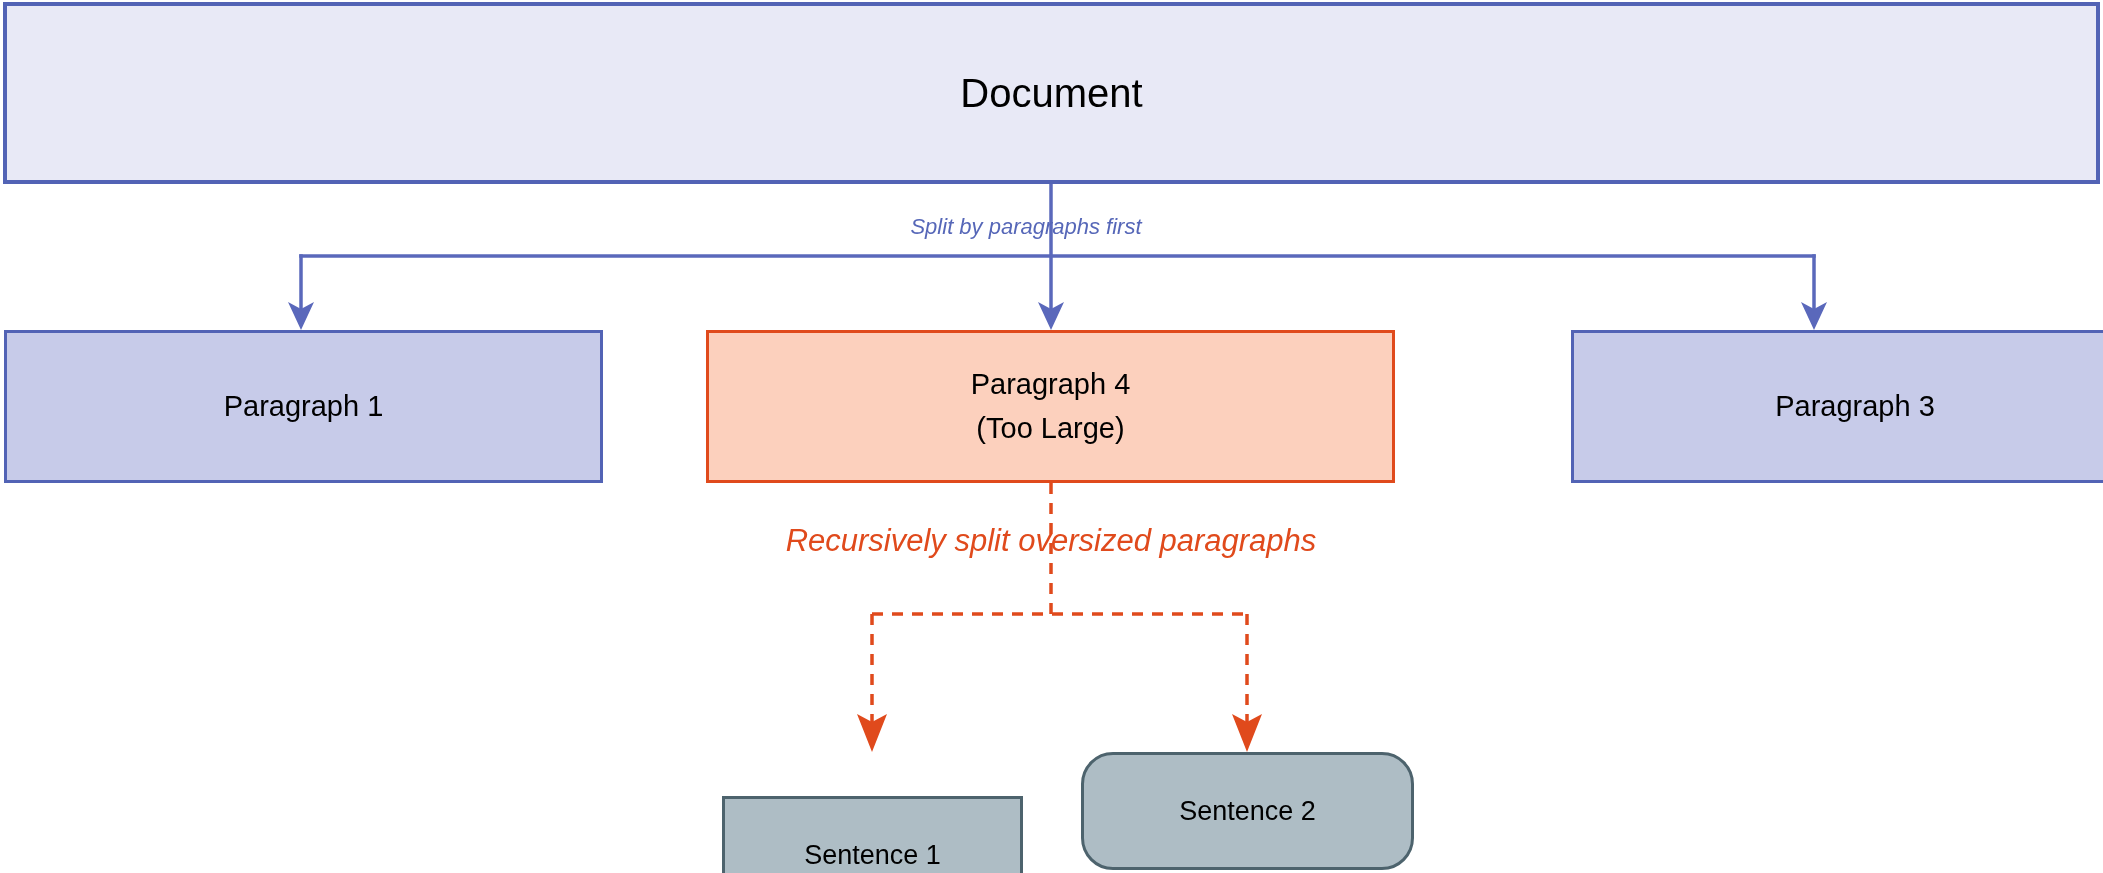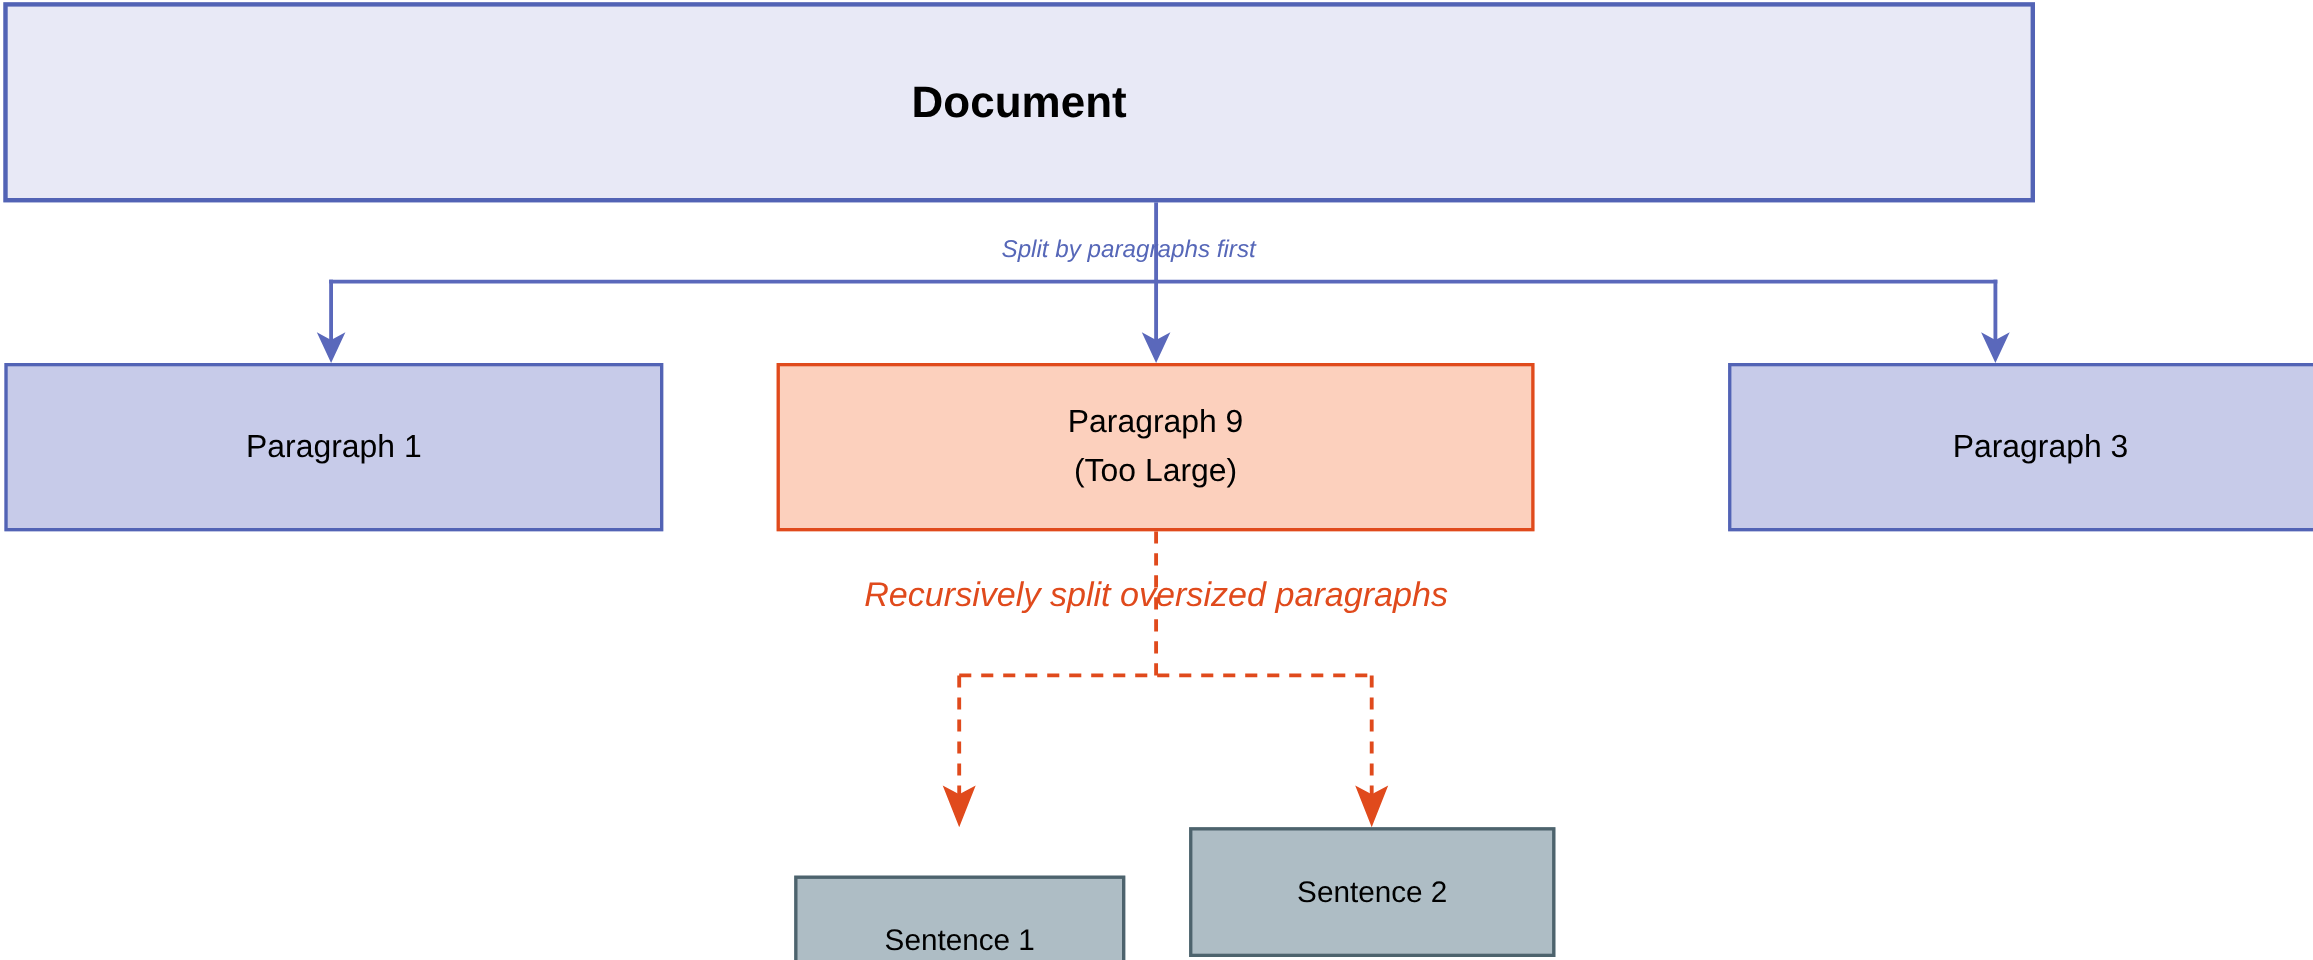--- a/index.html
+++ b/index.html
@@ -54,40 +54,40 @@
     align-items: center;
     justify-content: center;
     text-align: center;
     color: var(--text);
     background: var(--paragraph-fill);
     border: 3.5px solid var(--blue-border);
     font-size: 29px;
     line-height: 1.5;
   }
   .node-document {
-    left: 3px; top: 2px; width: 1847px; height: 182px;
+    left: 3px; top: 2px; width: 2097px; height: 182px;
     background: var(--document-fill);
     border-width: 4px;
     font-size: 40px;
-    font-weight: bold;
+    font-weight: normal;
   }
   .node-paragraph1 { left: 4px;    top: 330px; width: 599px; height: 153px; }
   .node-paragraph2 {
     left: 706px; top: 330px; width: 689px; height: 153px;
     background: var(--orange-fill);
     border-color: var(--orange);
   }
   .node-paragraph3 { left: 1531px; top: 330px; width: 568px; height: 153px; margin-left: 40px; }
   .node-sentence {
     background: var(--sentence-fill);
     border: 3px solid var(--sentence-border);
     font-size: 27px;
   }
   .node-sentence1 { left: 722px;  top: 752px; width: 301px; height: 118px; margin-top: 44px; }
-  .node-sentence2 { left: 1081px; top: 752px; width: 333px; height: 118px; }
+  .node-sentence2 { left: 1081px; top: 752px; width: 333px; height: 118px; border-radius: 32px; }
   .edge-label {
     position: absolute;
     transform: translate(-50%, -50%);
     font-style: italic;
     white-space: nowrap;
   }
   .edge-label-split {
     left: 1026px; top: 227px;
     font-size: 22px;
     color: var(--blue-label);
@@ -127,21 +127,21 @@
     <span>Document</span>
   </div>
 
   <div class="edge-label edge-label-split">Split by paragraphs first</div>
 
   <div class="node node-paragraph1">
     <span>Paragraph 1</span>
   </div>
 
   <div class="node node-paragraph2">
-    <span>Paragraph 9</span>
+    <span>Paragraph 4</span>
     <span>(Too Large)</span>
   </div>
 
   <div class="node node-paragraph3">
     <span>Paragraph 3</span>
   </div>
 
   <div class="edge-label edge-label-recursive">Recursively split oversized paragraphs</div>
 
   <div class="node node-sentence node-sentence1">

